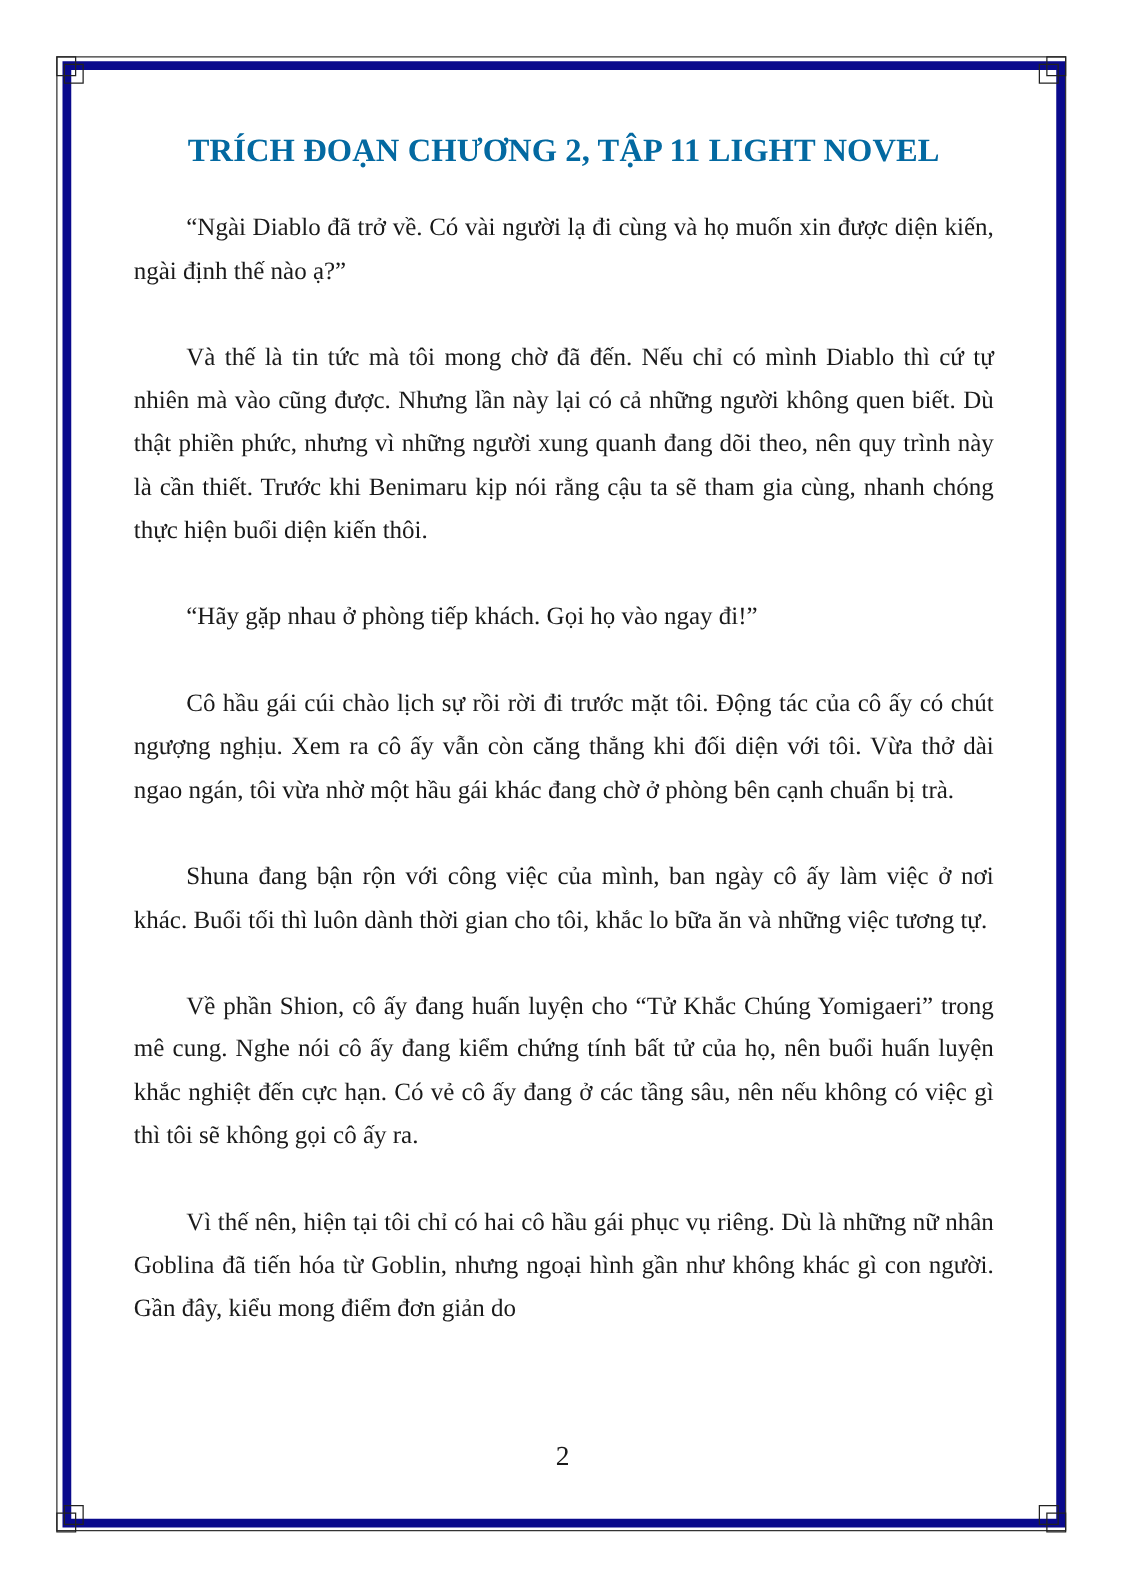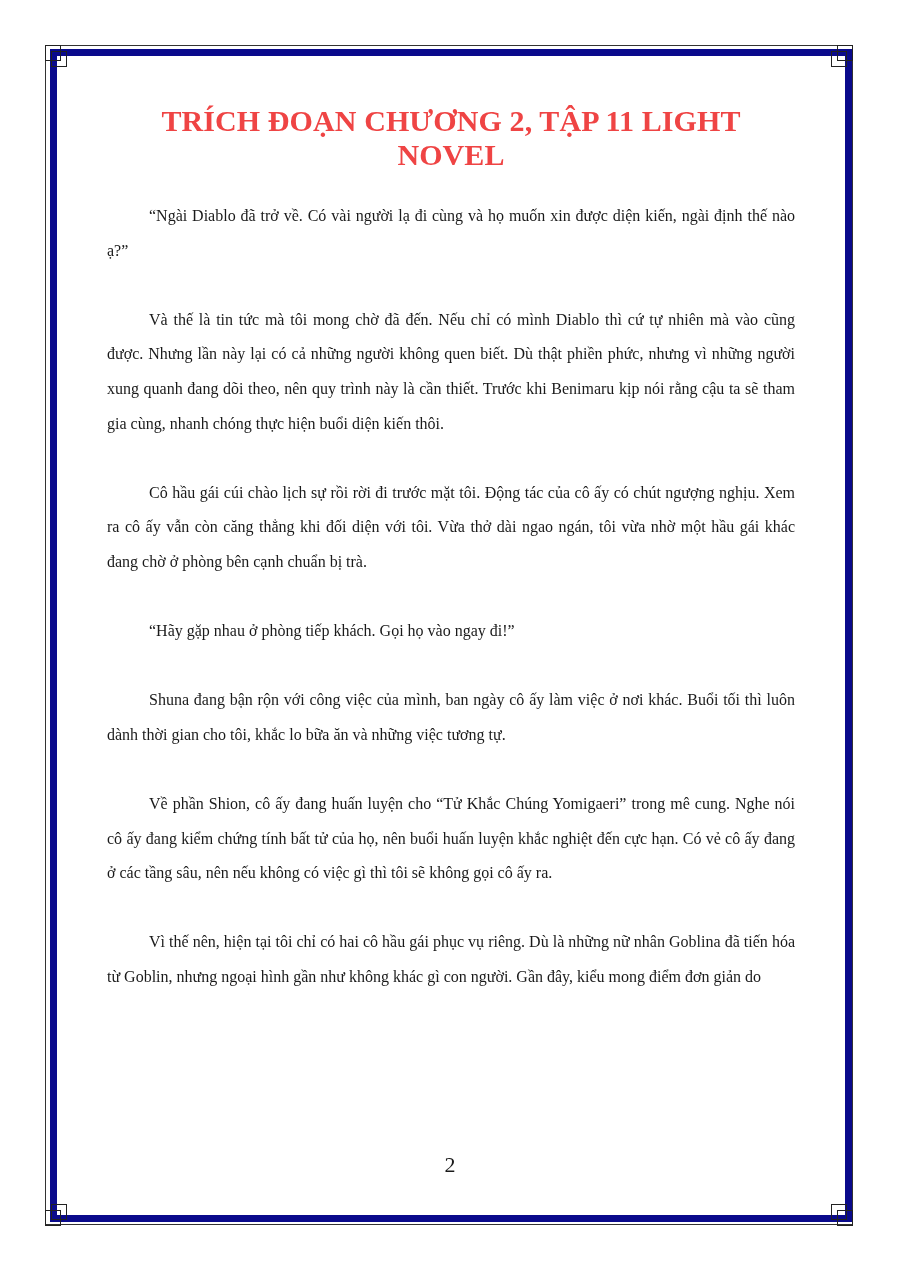--- a/index.html
+++ b/index.html
@@ -53,28 +53,28 @@
 
     .content {
       position: absolute;
       left: 107px;
       top: 104px;
       width: 688px;
     }
     .title {
       text-align: center;
       font-weight: bold;
-      color: #ef4444;
-      font-size: 30px;
+      color: #0369a1;
+      font-size: 26px;
       line-height: 34px;
       margin: 0 0 27px 0;
       letter-spacing: 0.1px;
     }
     .para {
-      font-size: 16px;
+      font-size: 20px;
       line-height: 34.6px;
       text-align: justify;
       text-indent: 42px;
       margin: 0 0 34.6px 0;
     }
     .page-number {
       position: absolute;
       left: 0;
       width: 900px;
       top: 1148px;
@@ -94,20 +94,20 @@
 <div class="corner tr2"></div>
 <div class="corner bl1"></div>
 <div class="corner bl2"></div>
 <div class="corner br1"></div>
 <div class="corner br2"></div>
 
 <div class="content">
   <h1 class="title">TRÍCH ĐOẠN CHƯƠNG 2, TẬP 11 LIGHT NOVEL</h1>
   <p class="para">“Ngài Diablo đã trở về. Có vài người lạ đi cùng và họ muốn xin được diện kiến, ngài định thế nào ạ?”</p>
   <p class="para">Và thế là tin tức mà tôi mong chờ đã đến. Nếu chỉ có mình Diablo thì cứ tự nhiên mà vào cũng được. Nhưng lần này lại có cả những người không quen biết. Dù thật phiền phức, nhưng vì những người xung quanh đang dõi theo, nên quy trình này là cần thiết. Trước khi Benimaru kịp nói rằng cậu ta sẽ tham gia cùng, nhanh chóng thực hiện buổi diện kiến thôi.</p>
+  <p class="para">“Hãy gặp nhau ở phòng tiếp khách. Gọi họ vào ngay đi!”</p>
   <p class="para">Cô hầu gái cúi chào lịch sự rồi rời đi trước mặt tôi. Động tác của cô ấy có chút ngượng nghịu. Xem ra cô ấy vẫn còn căng thẳng khi đối diện với tôi. Vừa thở dài ngao ngán, tôi vừa nhờ một hầu gái khác đang chờ ở phòng bên cạnh chuẩn bị trà.</p>
-  <p class="para">“Hãy gặp nhau ở phòng tiếp khách. Gọi họ vào ngay đi!”</p>
   <p class="para">Shuna đang bận rộn với công việc của mình, ban ngày cô ấy làm việc ở nơi khác. Buổi tối thì luôn dành thời gian cho tôi, khắc lo bữa ăn và những việc tương tự.</p>
   <p class="para">Về phần Shion, cô ấy đang huấn luyện cho “Tử Khắc Chúng Yomigaeri” trong mê cung. Nghe nói cô ấy đang kiểm chứng tính bất tử của họ, nên buổi huấn luyện khắc nghiệt đến cực hạn. Có vẻ cô ấy đang ở các tầng sâu, nên nếu không có việc gì thì tôi sẽ không gọi cô ấy ra.</p>
   <p class="para">Vì thế nên, hiện tại tôi chỉ có hai cô hầu gái phục vụ riêng. Dù là những nữ nhân Goblina đã tiến hóa từ Goblin, nhưng ngoại hình gần như không khác gì con người. Gần đây, kiểu mong điểm đơn giản do</p>
 </div>
 
 <div class="page-number">2</div>
 
 </body></html>

